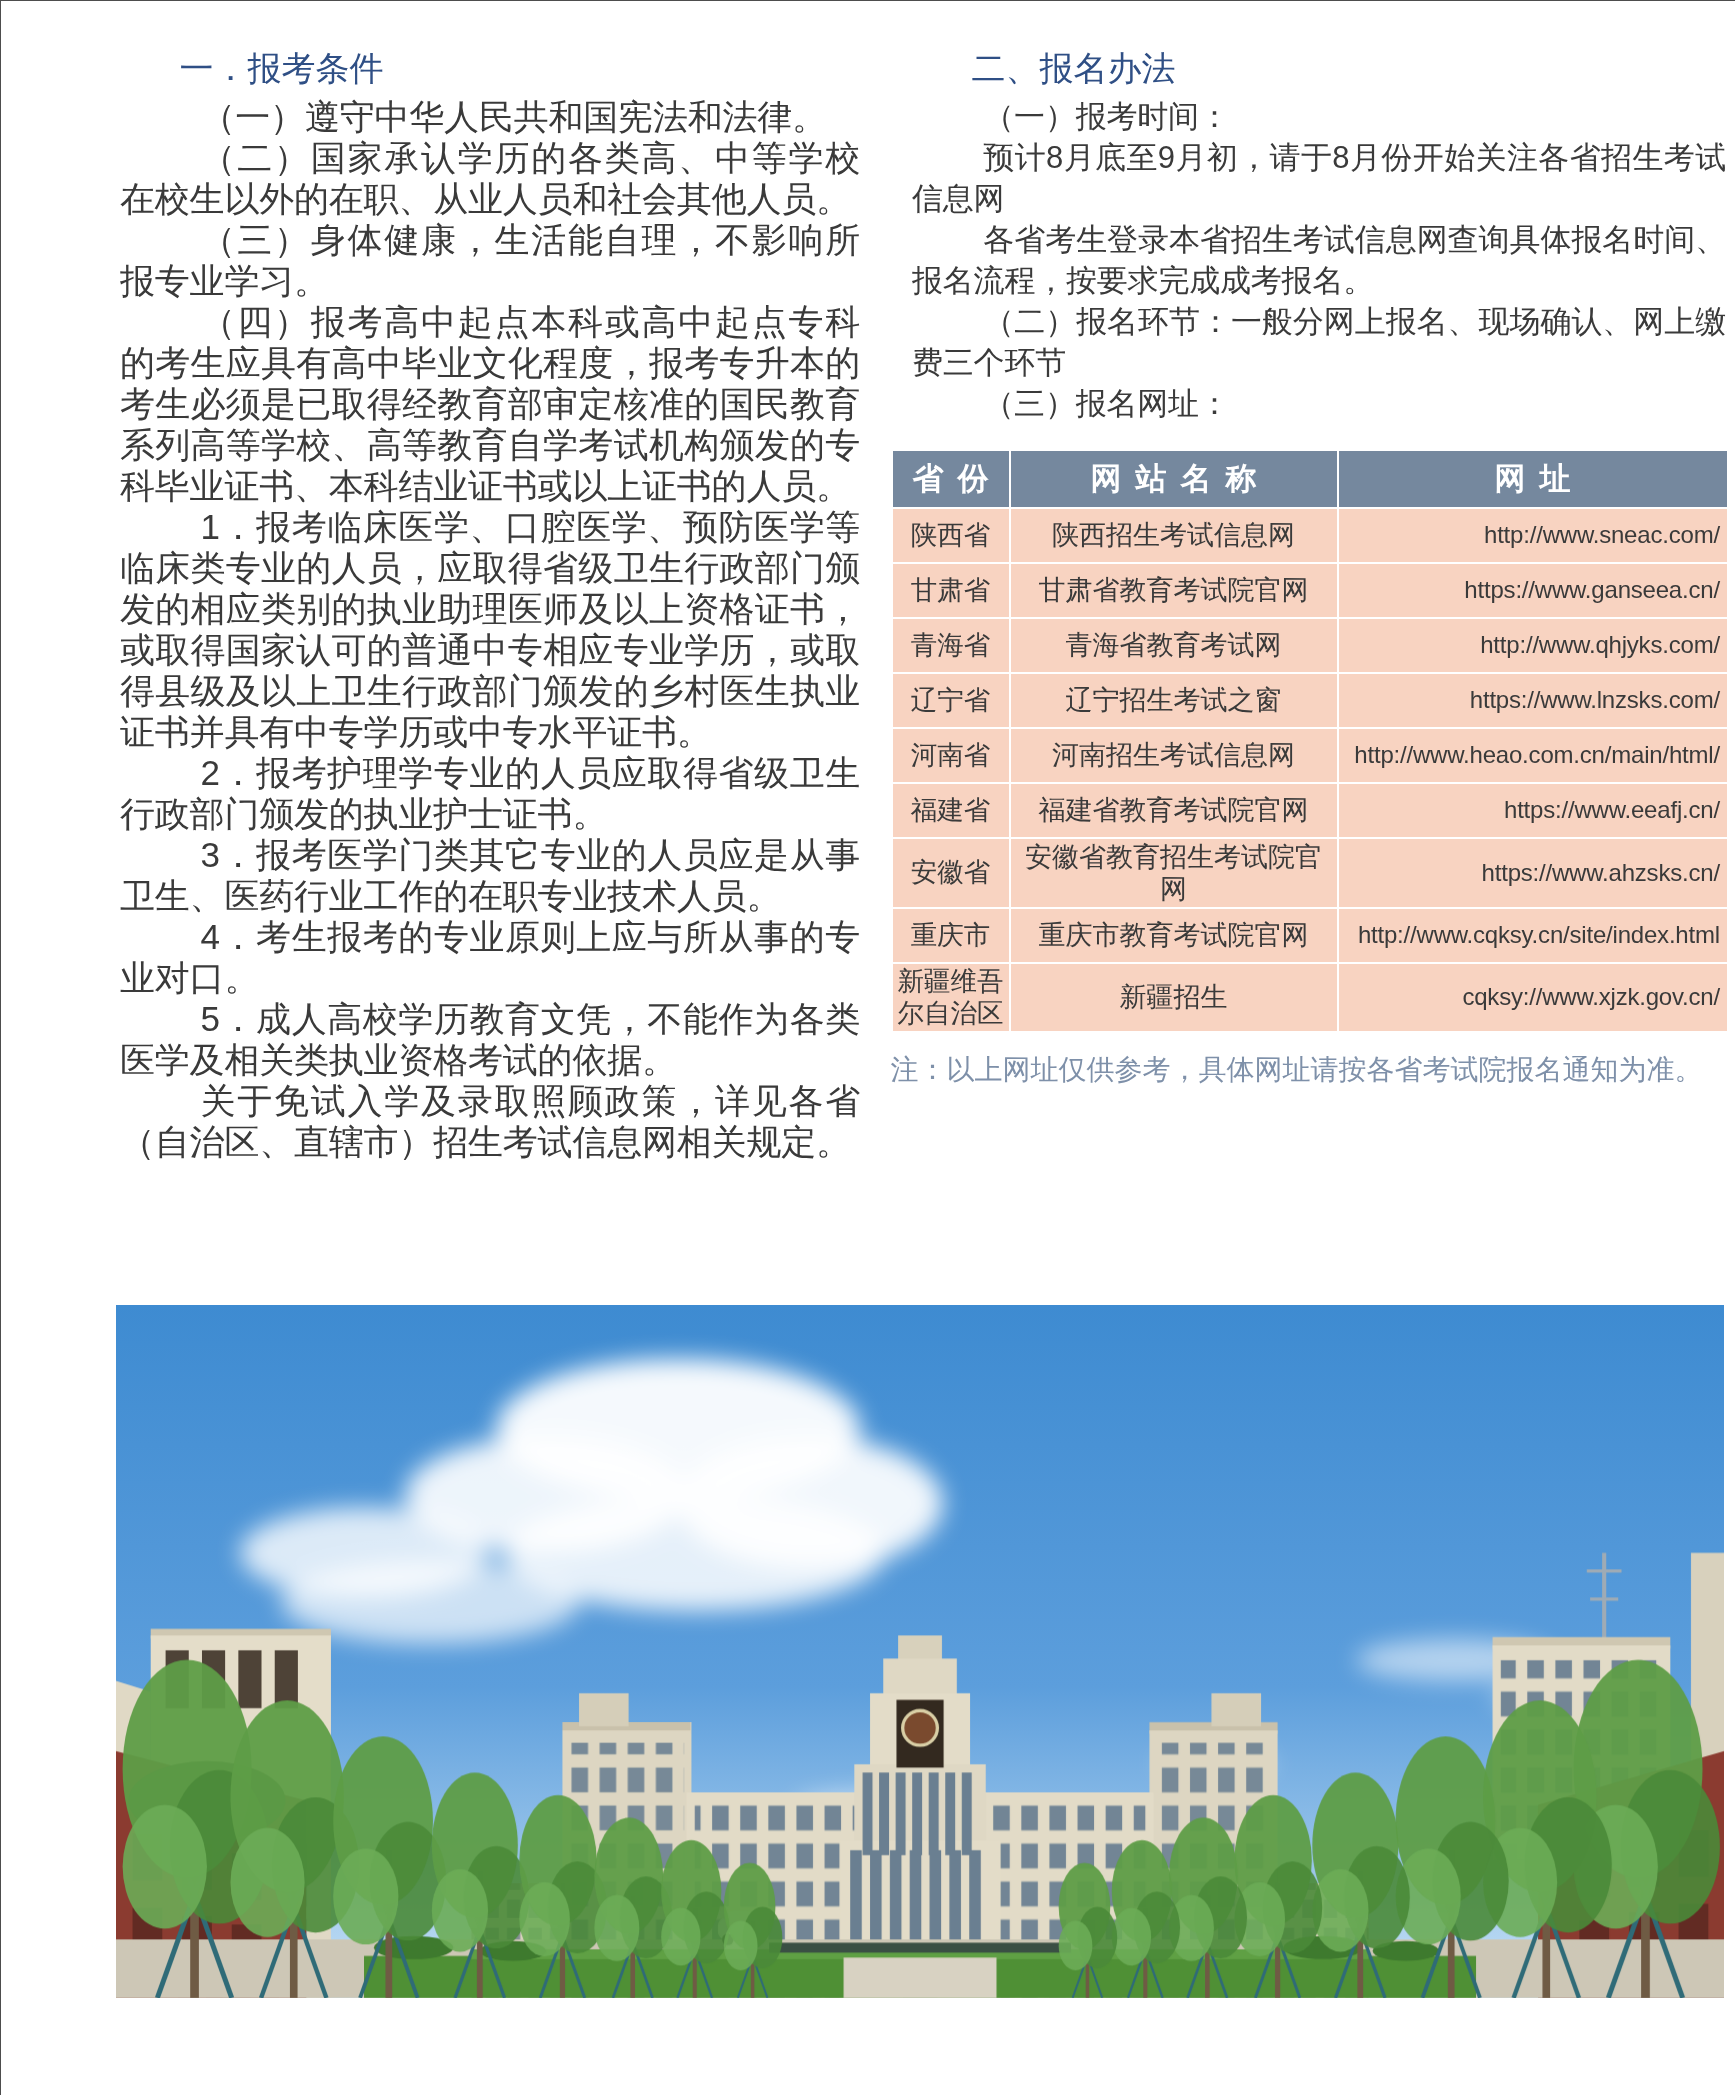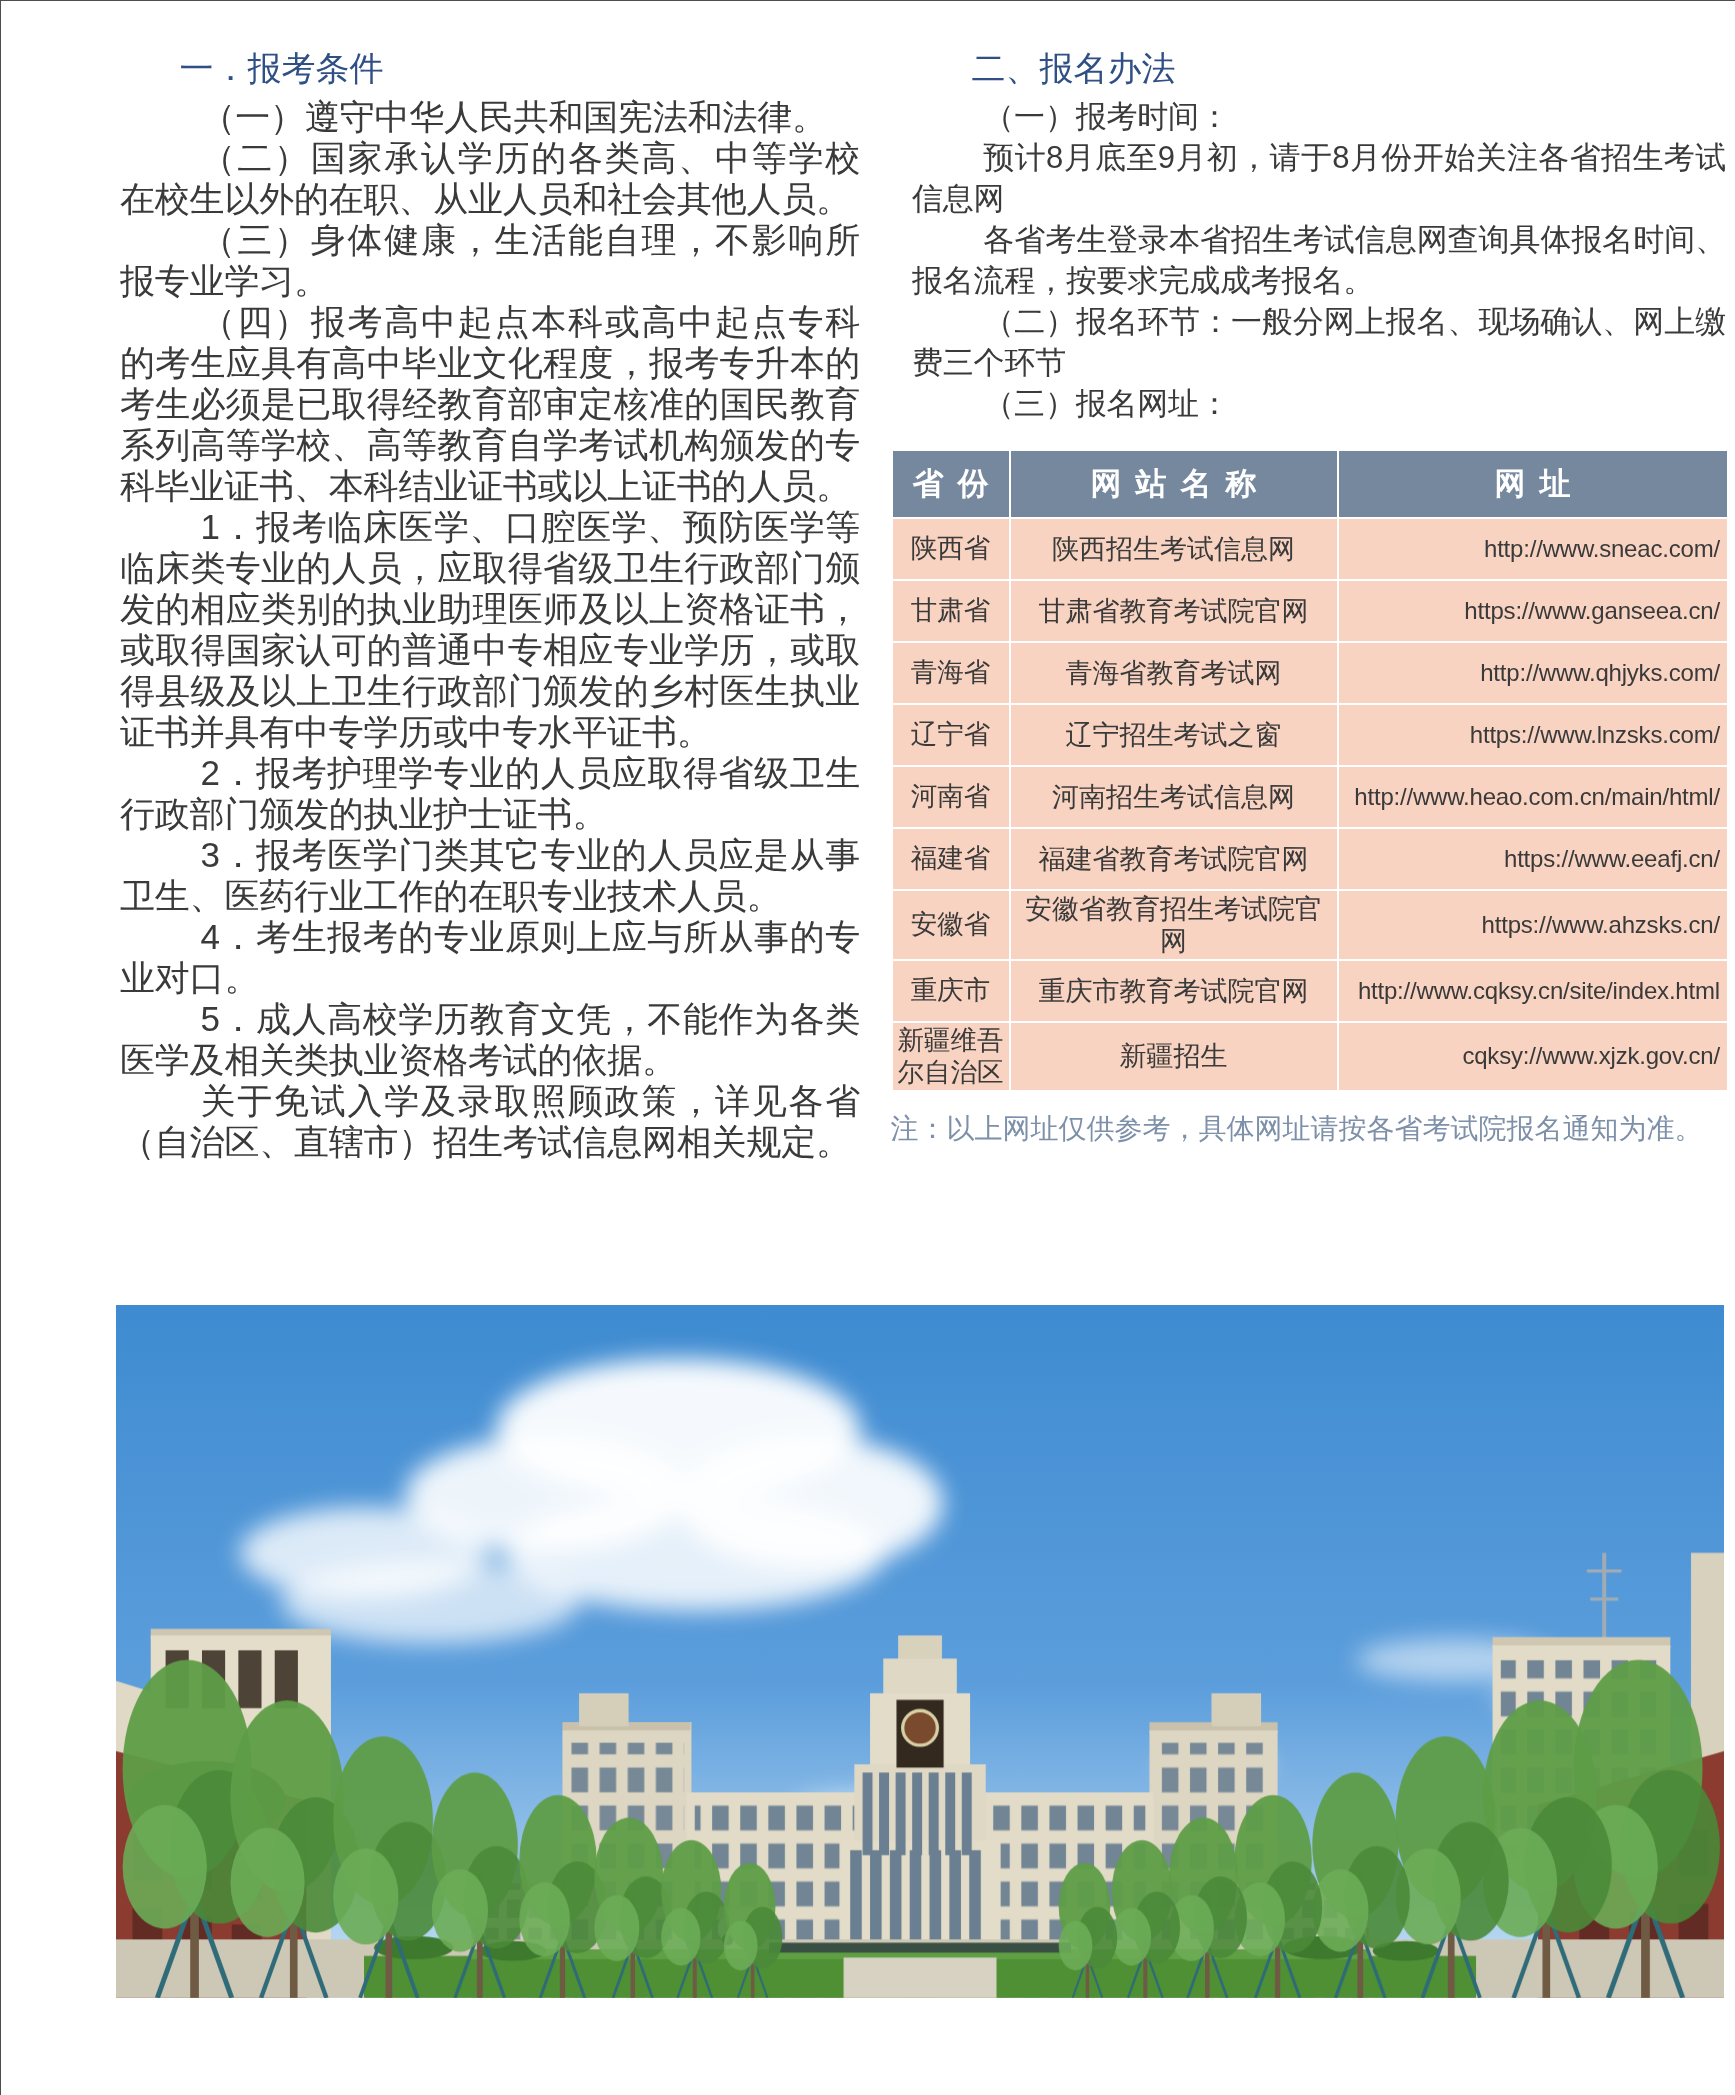--- a/index.html
+++ b/index.html
@@ -37,25 +37,25 @@
   }
   .col-right .para{font-size:31px;}
   table.sites{
     border-collapse:separate;border-spacing:2.5px;
     width:836px;margin-left:-21.5px;margin-top:25px;
     table-layout:fixed;
   }
   col.c1{width:116px;} col.c2{width:326px;} col.c3{width:388px;}
   table.sites th{
     background:var(--th-bg);color:#fff;font-size:31px;font-weight:700;
-    height:66px;letter-spacing:.45em;text-indent:.45em;text-align:center;
+    height:56px;letter-spacing:.45em;text-indent:.45em;text-align:center;
   }
   table.sites td{
     background:var(--td-bg);text-align:center;vertical-align:middle;
-    height:60px;padding:1.7px 6.6px;font-size:27px;color:var(--body-text);
+    height:53px;padding:1.7px 6.6px;font-size:27px;color:var(--body-text);
     line-height:1.2;
   }
   table.sites td:first-child{font-size:26.5px;padding:1.7px 1.7px;}
   table.sites td.url{font-size:24px;letter-spacing:-0.2px;white-space:nowrap;text-align:right;}
   .note{
     margin-left:-21.5px;margin-top:18px;
     font-size:28px;line-height:38px;color:var(--note-color);
   }
   .photo{
     position:absolute;left:116px;top:1305px;width:1608px;height:693px;

